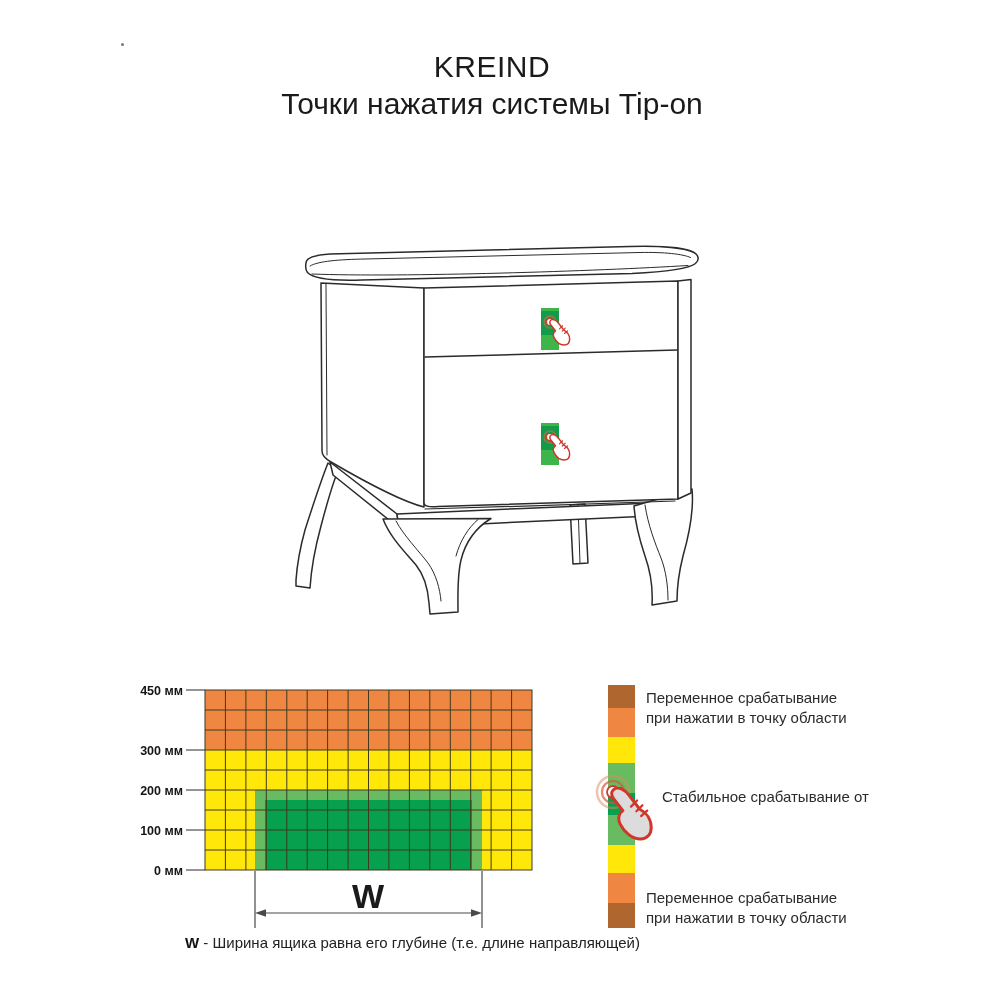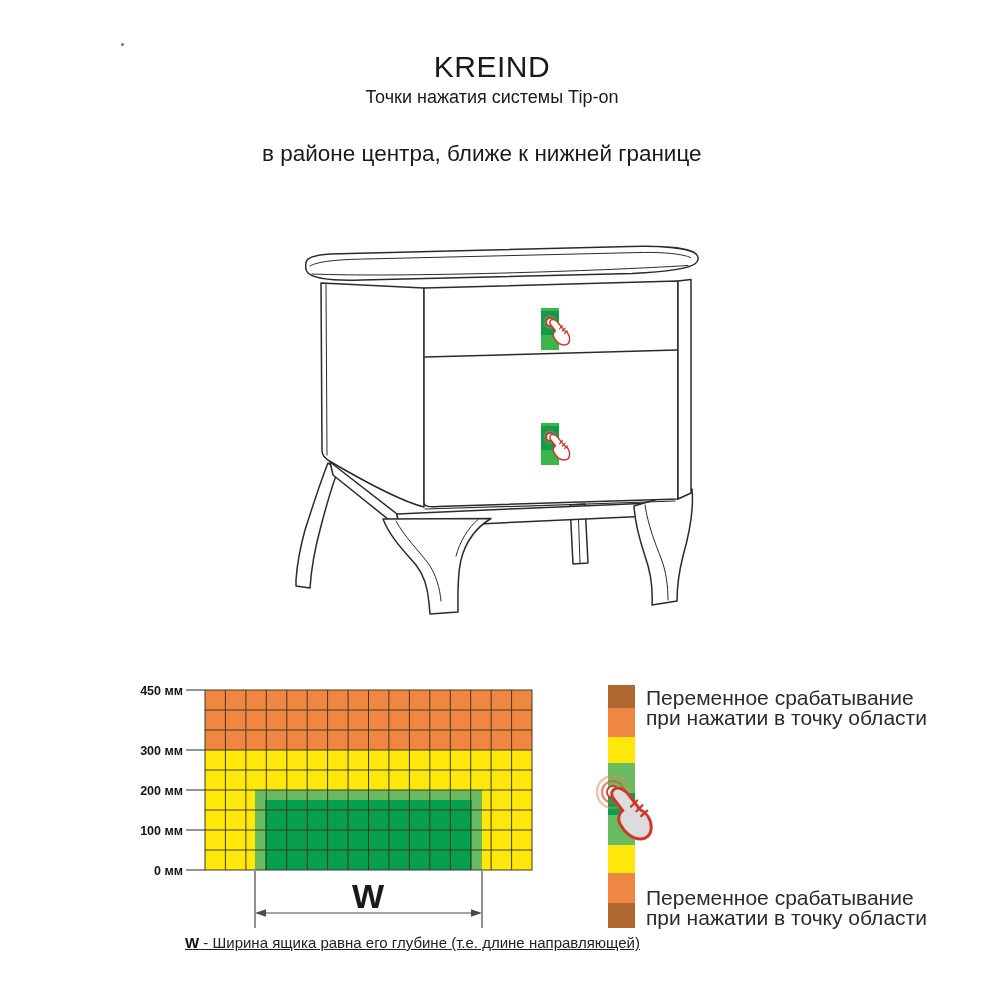--- a/index.html
+++ b/index.html
@@ -3,46 +3,45 @@
 <meta charset="utf-8">
 <style>
   html,body{margin:0;padding:0;}
   body{
     width:1000px;height:1000px;position:relative;background:#ffffff;
     font-family:"Liberation Sans", sans-serif;color:#1a1a1a;overflow:hidden;
   }
   .abs{position:absolute;}
   .center{left:0;width:984px;text-align:center;}
   .title{top:50px;font-size:30px;letter-spacing:.5px;}
-  .subtitle{top:87px;font-size:18px;}
+  .subtitle{top:87px;font-size:30px;}
   .intro{left:262px;top:139px;font-size:22.5px;line-height:30px;white-space:nowrap;}
   .tiny-dot{left:121px;top:43px;width:3px;height:3px;background:#777;border-radius:50%;}
   .cab-svg{left:280px;top:240px;}
   .grid-svg{left:140px;top:675px;}
-  .footnote{left:185px;top:934px;font-size:15px;color:#222;white-space:nowrap;text-decoration:underline;}
+  .footnote{left:185px;top:934px;font-size:15px;color:#222;white-space:nowrap;}
   .footnote b{font-weight:700;color:#111;}
   .legend-bar{left:608px;top:685px;width:27px;display:flex;flex-direction:column;}
   .legend-seg{width:27px;}
-  .legend-label{font-size:21px;line-height:19.5px;color:#2b2b2b;white-space:nowrap;}
+  .legend-label{font-size:15px;line-height:19.5px;color:#2b2b2b;white-space:nowrap;}
   .ll-1{left:646px;top:688px;}
   .ll-2{left:662px;top:787px;}
   .ll-3{left:646px;top:888px;}
   .legend-icon{left:580px;top:758px;}
   svg text{font-family:"Liberation Sans", sans-serif;}
 </style>
 </head>
 <body>
 
 <div class="abs tiny-dot"></div>
 
 <div class="abs center title">KREIND</div>
 <div class="abs center subtitle">Точки нажатия системы Tip-on</div>
 
 <div class="abs intro">
-  <div>в районе центра, ближе к нижней границе</div>
 </div>
 
 <svg class="abs cab-svg" width="440" height="400" viewBox="280 240 440 400">
   <defs>
     <symbol id="hand" viewBox="0 0 40 40">
       <path d="M7,1 C4.5,2 3,5 5.5,8.5 L12.5,17.5 C9.5,19.5 8.5,23.5 10.5,27.5 C13.5,33.5 19.5,38.5 25.5,38.5 C30.5,38.5 33.5,35 33.5,30 C33.5,24 30,19 25,16.5 L16.5,5.5 C14,2 9.5,0 7,1 Z" fill="currentColor" stroke="#D0362A" stroke-width="2.2" stroke-linejoin="round"></path>
       <path d="M18.5,14.5 L23,10 M22.5,18 L27,13.5 M26,21.5 L30.5,17.5" fill="none" stroke="#D0362A" stroke-width="1.7" stroke-linecap="round"></path>
     </symbol>
   </defs>
 
@@ -157,17 +156,18 @@
   <circle cx="613" cy="792" r="11" fill="none" stroke="#D9543D" stroke-width="2.2" opacity="0.7"></circle>
   <circle cx="613" cy="792" r="6" fill="#ffffff" stroke="#CF3B2E" stroke-width="1.8"></circle>
   <use href="#hand" x="606" y="787" width="54" height="54" style="color:#dcdcdc"></use>
 </svg>
 
 <div class="abs legend-label ll-1">
   <div>Переменное срабатывание</div>
   <div>при нажатии в точку области</div>
 </div>
 <div class="abs legend-label ll-2">
+  <div>Стабильное срабатывание от</div>
 </div>
 <div class="abs legend-label ll-3">
   <div>Переменное срабатывание</div>
   <div>при нажатии в точку области</div>
 </div>
 
 </body></html>

